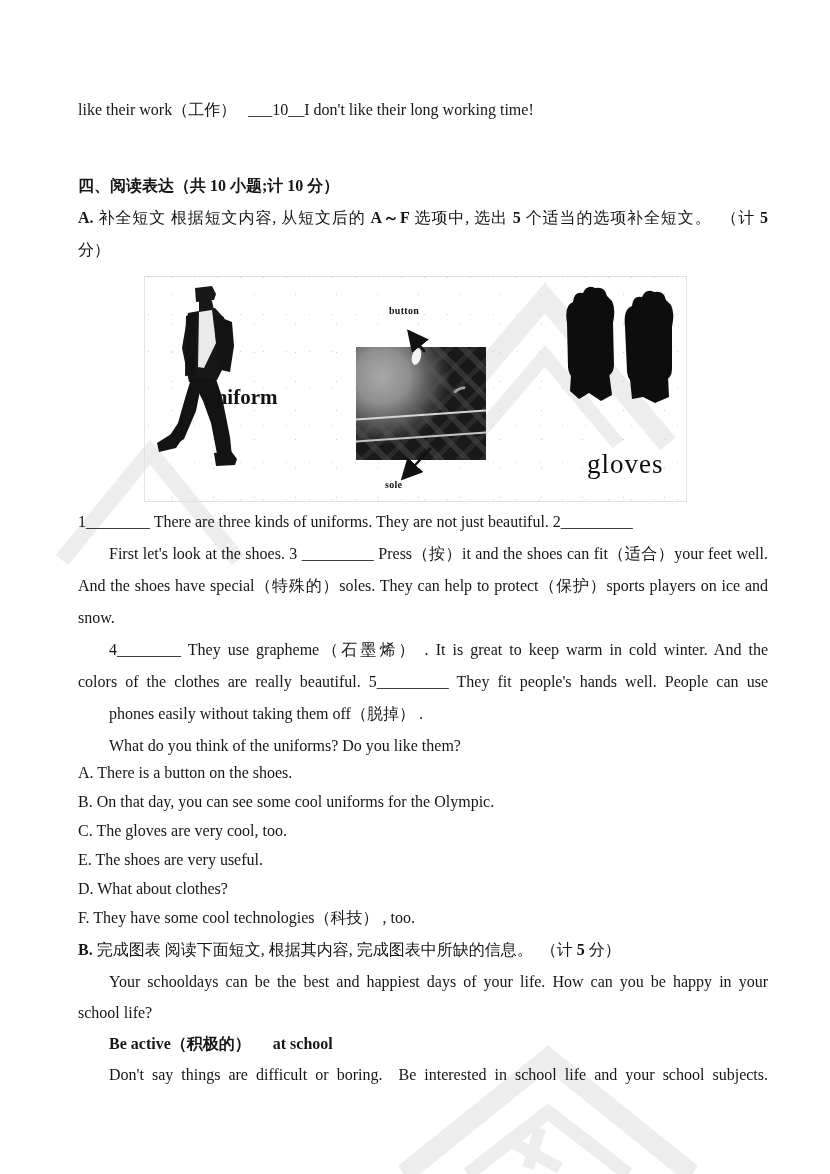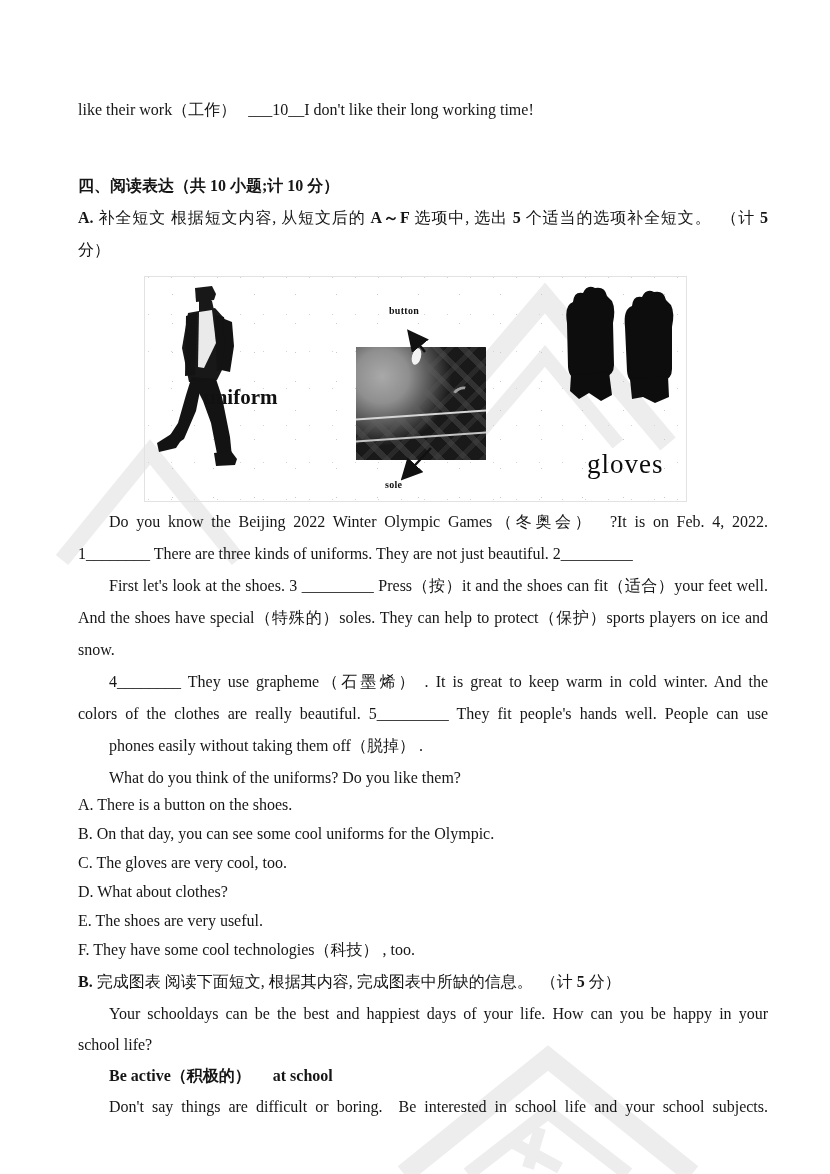--- a/index.html
+++ b/index.html
@@ -145,37 +145,36 @@
           <path d="M14 90 L52 87 L55 110 L44 116 L32 108 L22 114 L13 106 Z"></path>
           <path d="M68 42 Q66 24 75 21 Q76 10 85 12 Q89 3 97 7 Q107 5 109 15 L114 20 Q118 28 115 42 L115 84 Q115 94 105 97 L83 99 Q71 99 70 86 Z"></path>
           <path d="M73 94 L111 91 L112 112 L98 118 L86 112 L75 114 Z"></path>
         </g>
       </svg>
 
       <span class="abs fig-label-gloves" style="left:442px; top:132px;">gloves</span>
     </figure>
 
     <div class="para">
-      <div class="line jl ind">Do you know the Beijing 2022 Winter Olympic Games（冬奥会）&nbsp;&nbsp;?It is on Feb. 4, 2022.</div>
       <div class="line">1________ There are three kinds of uniforms. They are not just beautiful. 2_________</div>
       <div class="line jl ind">First let's look at the shoes. 3 _________ Press（按）it and the shoes can fit（适合）your feet well.</div>
       <div class="line jl">And the shoes have special（特殊的）soles. They can help to protect（保护）sports players on ice and</div>
       <div class="line">snow.</div>
       <div class="line jl ind">4________ They use grapheme（石墨烯）&nbsp;. It is great to keep warm in cold winter. And the</div>
       <div class="line jl">colors of the clothes are really beautiful. 5_________ They fit people's hands well. People can use</div>
       <div class="line ind">phones easily without taking them off（脱掉）&nbsp;.</div>
       <div class="line ind">What do you think of the uniforms? Do you like them?</div>
     </div>
 
     <div class="options">
       <div class="line">A. There is a button on the shoes.</div>
       <div class="line">B. On that day, you can see some cool uniforms for the Olympic.</div>
       <div class="line">C. The gloves are very cool, too.</div>
+      <div class="line">E. The shoes are very useful.</div>
       <div class="line">D. What about clothes?</div>
-      <div class="line">E. The shoes are very useful.</div>
       <div class="line">F. They have some cool technologies（科技）&nbsp;, too.</div>
     </div>
 
     <div class="line" style="margin-top:2px;"><span class="b">B.</span><span> 完成图表 阅读下面短文, 根据其内容, 完成图表中所缺的信息。&nbsp;&nbsp;（计 </span><span class="b">5</span><span> 分）</span></div>
 
     <div class="pb">
       <div class="line jl ind">Your schooldays can be the best and happiest days of your life. How can you be happy in your</div>
       <div class="line">school life?</div>
       <div class="line ind"><span class="b">Be active（积极的）</span><span class="subhead-gap"></span><span class="b">at school</span></div>
       <div class="line jl ind">Don't say things are difficult or boring.&nbsp; Be interested in school life and your school subjects.</div>

